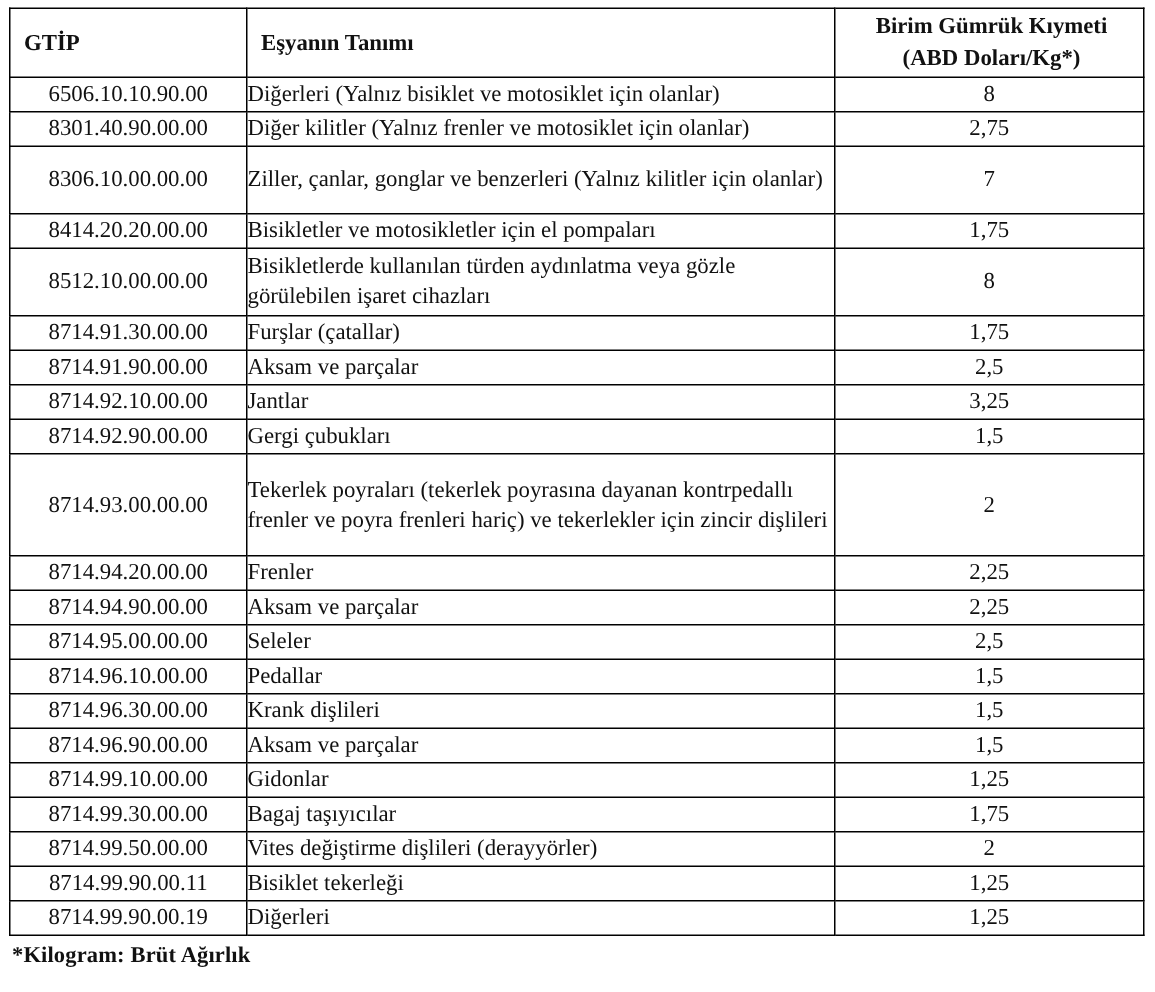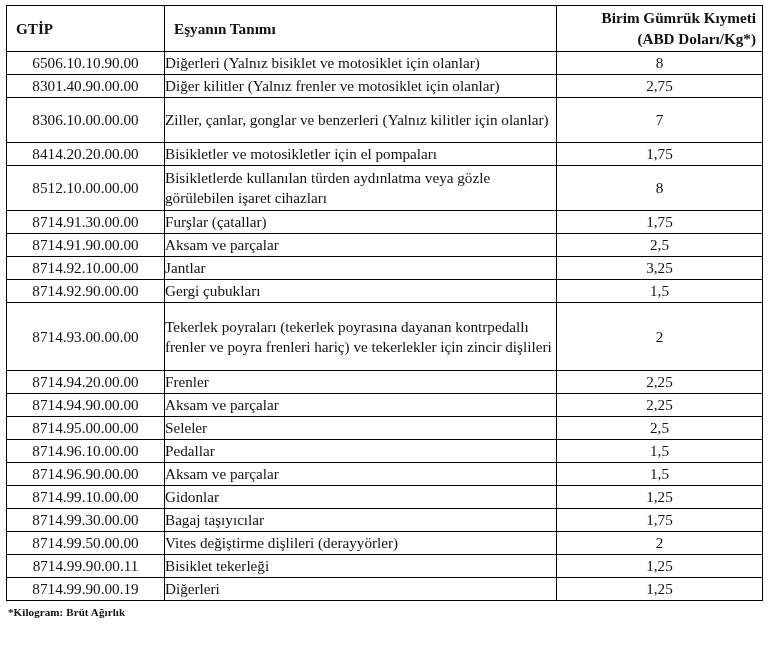--- a/index.html
+++ b/index.html
@@ -50,21 +50,20 @@
     text-align: left;
   }
   th.th-value {
     text-align: center;
     padding-left: 6px;
     padding-right: 6px;
   }
   th.th-value .ln {
     display: block;
     white-space: nowrap;
-    text-align: right;
   }
   th.th-value .ln + .ln { margin-top: 1px; }
 
   td.cell-code {
     text-align: center;
     padding: 2px 6px 2px 9px;
     white-space: nowrap;
   }
   td.cell-desc {
     text-align: left;
@@ -76,21 +75,21 @@
     padding: 2px 6px;
     white-space: nowrap;
   }
   tbody tr { height: 23px; }
   tbody tr.r-2 { height: 45px; }
   tbody tr.r-3 { height: 68px; }
 
   .footnote {
     margin-top: 5px;
     margin-left: 2px;
-    font-size: 11px;
+    font-size: 15px;
     font-weight: bold;
     font-family: "Liberation Serif", "DejaVu Serif", serif;
     color: #111111;
     letter-spacing: 0.1px;
   }
 </style>
 </head>
 <body>
 
 <div class="page">
@@ -176,20 +175,25 @@
           <td class="cell-code">8714.95.00.00.00</td>
           <td class="cell-desc">Seleler</td>
           <td class="cell-value">2,5</td>
         </tr>
         <tr class="r-1">
           <td class="cell-code">8714.96.10.00.00</td>
           <td class="cell-desc">Pedallar</td>
           <td class="cell-value">1,5</td>
         </tr>
         <tr class="r-1">
+          <td class="cell-code">8714.96.30.00.00</td>
+          <td class="cell-desc">Krank dişlileri</td>
+          <td class="cell-value">1,5</td>
+        </tr>
+        <tr class="r-1">
           <td class="cell-code">8714.96.90.00.00</td>
           <td class="cell-desc">Aksam ve parçalar</td>
           <td class="cell-value">1,5</td>
         </tr>
         <tr class="r-1">
           <td class="cell-code">8714.99.10.00.00</td>
           <td class="cell-desc">Gidonlar</td>
           <td class="cell-value">1,25</td>
         </tr>
         <tr class="r-1">

